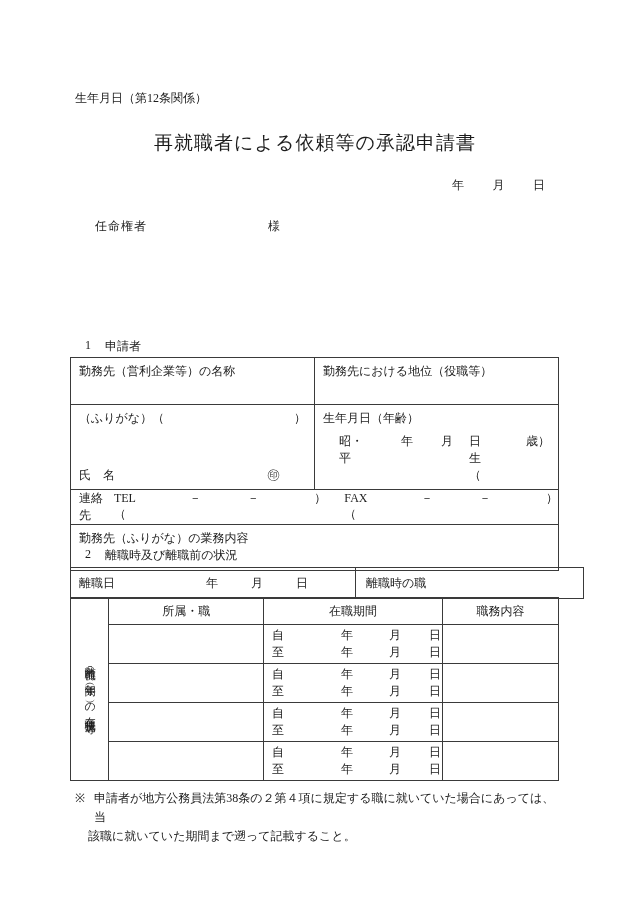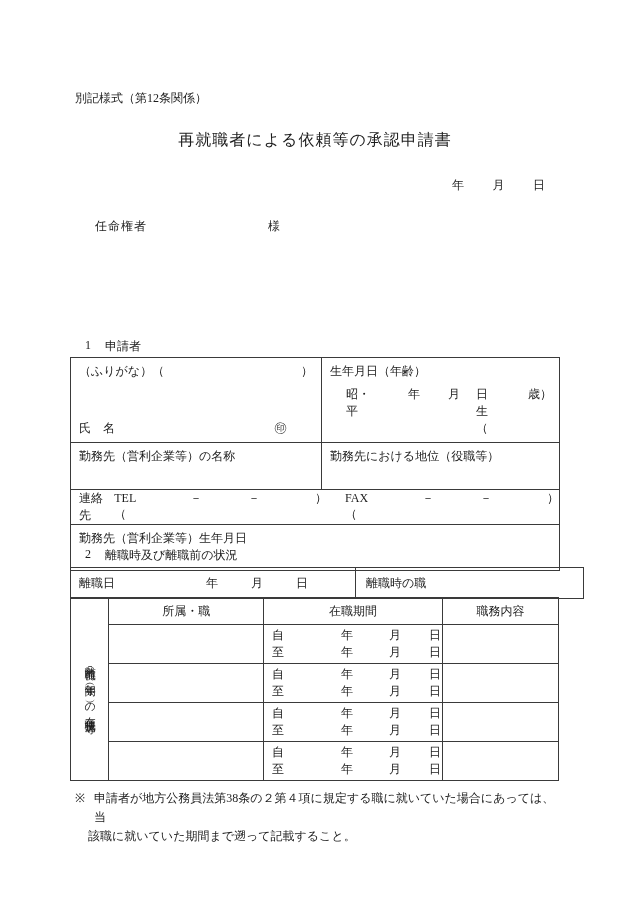--- a/index.html
+++ b/index.html
@@ -9,21 +9,21 @@
     width: 630px;
     height: 903px;
     background: #ffffff;
     font-family: "Liberation Serif", "DejaVu Serif", serif;
     color: #1c1c1c;
     font-size: 12px;
     overflow: hidden;
   }
   .abs { position: absolute; }
   .form-label { left: 75px; top: 90px; font-size: 12px; }
-  .doc-title { left: 0; top: 130px; width: 100%; text-align: center; font-size: 16px; letter-spacing: 1px; }
+  .doc-title { left: 0; top: 130px; width: 100%; text-align: center; font-size: 19px; letter-spacing: 1px; }
   .date-line { left: 452px; top: 177px; width: 93px; display: flex; justify-content: space-between; }
   .addressee-label { left: 95px; top: 218px; letter-spacing: 1px; }
   .addressee-honorific { left: 268px; top: 218px; }
   .body-text { left: 75px; top: 253px; width: 482px; line-height: 23px; }
   .indent { text-indent: 12px; }
   .sec-heading { display: flex; gap: 14px; }
   .sec1-heading { left: 85px; top: 338px; }
   .sec2-heading { left: 85px; top: 547px; }
 
   table { border-collapse: collapse; table-layout: fixed; }
@@ -92,21 +92,21 @@
   .footnote { left: 75px; top: 789px; width: 482px; line-height: 19px; }
   .fn-line1 { display: flex; }
   .fn-mark { flex: 0 0 auto; margin-right: 9px; }
   .fn-line2 { padding-left: 13px; }
 </style>
 </head>
 <body>
 
 <div class="page">
 
-  <div class="abs form-label">別記様式（第12条関係）</div>
+  <div class="abs form-label">生年月日（第12条関係）</div>
 
   <div class="abs doc-title">再就職者による依頼等の承認申請書</div>
 
   <div class="abs date-line">
     <span>年</span>
     <span>月</span>
     <span>日</span>
   </div>
 
   <div class="abs addressee-label">任命権者</div>
@@ -114,20 +114,28 @@
 
 
   <div class="abs sec-heading sec1-heading">
     <span>1</span>
     <span>申請者</span>
   </div>
 
   <table class="abs t1">
     <tbody>
         <tr>
+      <td style="height:47px;">
+        <div class="pad">勤務先（営利企業等）の名称</div>
+      </td>
+      <td>
+        <div class="pad">勤務先における地位（役職等）</div>
+      </td>
+    </tr>
+    <tr>
       <td class="c-left" style="height:46px;">
         <div class="two-line pad">
           <div class="row-flex spread">
             <span>（ふりがな）（</span>
             <span>）</span>
           </div>
           <div class="row-flex spread">
             <span class="ws">氏 名</span>
             <span class="seal">㊞</span>
           </div>
@@ -137,48 +145,40 @@
         <div class="pad">
           <div>生年月日（年齢）</div>
           <div class="row-flex birth-line2">
             <span class="b-era">昭・平</span>
             <span class="b-y">年</span>
             <span class="b-m">月</span>
             <span class="b-open">日生（</span>
             <span class="b-age">歳）</span>
           </div>
         </div>
-      </td>
-    </tr>
-    <tr>
-      <td style="height:47px;">
-        <div class="pad">勤務先（営利企業等）の名称</div>
-      </td>
-      <td>
-        <div class="pad">勤務先における地位（役職等）</div>
       </td>
     </tr>
     <tr class="contact-row">
       <td colspan="2">
         <div class="row-flex">
           <span class="ct-label">連絡先</span>
           <span class="ct-tel">TEL （</span>
           <span class="ct-d1">－</span>
           <span class="ct-d2">－</span>
           <span class="ct-close">）</span>
           <span class="ct-fax">FAX （</span>
           <span class="ct-d1">－</span>
           <span class="ct-d2">－</span>
           <span class="ct-close">）</span>
         </div>
       </td>
     </tr>
     <tr>
       <td colspan="2" style="height:46px;">
-        <div class="pad">勤務先（営利企業等）生年月日</div>
+        <div class="pad">勤務先（ふりがな）の業務内容</div>
       </td>
     </tr>
   </tbody>
     </table>
 
   <div class="abs sec-heading sec2-heading">
     <span>2</span>
     <span>離職時及び離職前の状況</span>
   </div>
 

